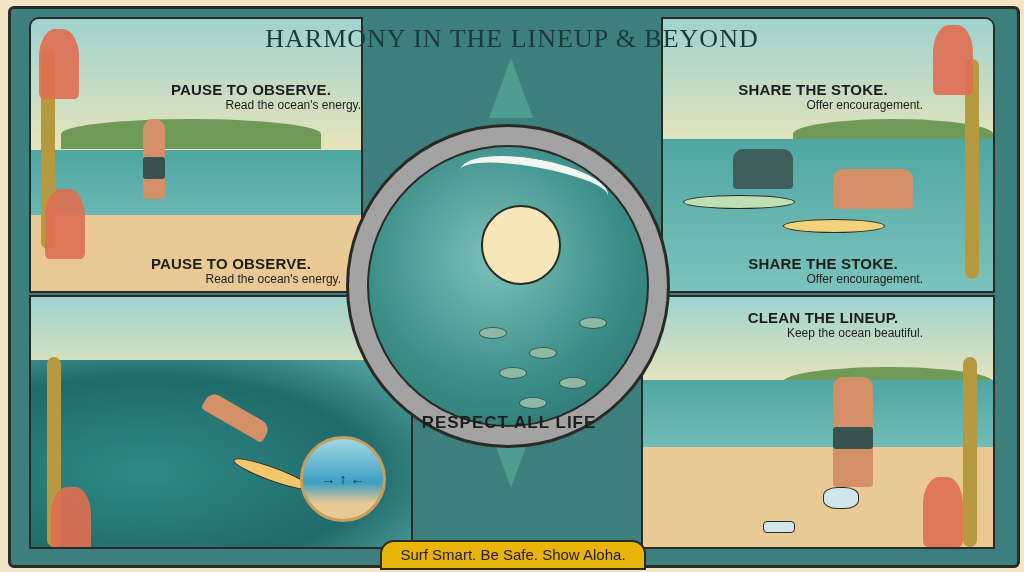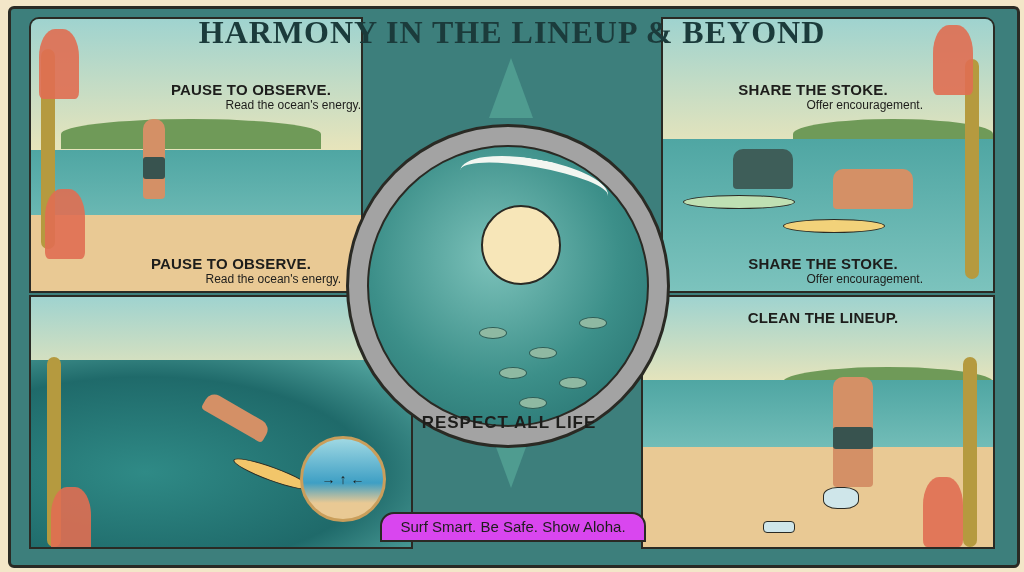--- a/index.html
+++ b/index.html
@@ -16,32 +16,32 @@
   .wave-big{position:absolute;left:0;right:0;top:25%;bottom:0;background:radial-gradient(ellipse at 30% 60%,#2f8a86,#1f6a6a 60%,#5eb2ab);}
   .hill{position:absolute;height:30px;border-radius:50% 50% 0 0;background:#6f9a58;}
   .coral{position:absolute;width:40px;height:70px;background:#e06e52;border-radius:40% 40% 10% 10%;opacity:.9;}
   .kelp{position:absolute;width:14px;background:#b59a3f;border-radius:8px;}
   .person{position:absolute;width:22px;height:80px;background:#d49066;border-radius:10px 10px 4px 4px;}
   .person .shorts{position:absolute;left:0;right:0;top:38px;height:22px;background:#38534f;border-radius:3px;}
   .board{position:absolute;height:12px;border-radius:50%;border:1.5px solid #2a2a24;}
   .caption{position:absolute;text-align:center;color:#1d1d1b;}
   .caption .h{font-weight:bold;font-size:15px;letter-spacing:.2px;}
   .caption .s{font-size:12px;text-align:right;}
-  .title{position:absolute;left:0;right:0;top:14px;text-align:center;font-family:"Liberation Serif",serif;font-weight:bold;font-size:32px;color:#1b3b3b;letter-spacing:1px;z-index:5;}
+  .title{position:absolute;left:0;right:0;top:24px;text-align:center;font-family:"Liberation Serif",serif;font-weight:normal;font-size:26px;color:#1b3b3b;letter-spacing:1px;z-index:5;}
   .medal{position:absolute;left:346px;top:124px;width:318px;height:318px;border-radius:50%;background:#a3a3a3;border:3px solid #2a2a24;z-index:6;}
   .medal .inner{position:absolute;left:18px;top:18px;right:18px;bottom:18px;border-radius:50%;border:2px solid #2a2a24;background:radial-gradient(circle at 45% 40%,#7cc2ba,#3c8f89 55%,#226b6a);overflow:hidden;}
   .medal .eye{position:absolute;left:112px;top:58px;width:76px;height:76px;border-radius:50%;background:#f7e6b8;border:2px solid #2a2a24;}
   .medal .foam{position:absolute;left:90px;top:12px;width:150px;height:40px;border-radius:50%;border-top:8px solid #f2f6f1;transform:rotate(10deg);}
   .fish{position:absolute;width:26px;height:10px;border-radius:50%;background:#8fb9a2;border:1px solid #2d5c55;}
   .ribbon{position:absolute;left:60px;top:286px;width:200px;text-align:center;font-weight:bold;font-size:17px;color:#1d1d1b;letter-spacing:1px;z-index:7;}
   .spike{position:absolute;width:0;height:0;z-index:5;}
   .spike.top{left:489px;top:58px;border-left:22px solid transparent;border-right:22px solid transparent;border-bottom:60px solid #4f9c90;}
   .spike.bot{left:489px;top:428px;border-left:22px solid transparent;border-right:22px solid transparent;border-top:60px solid #4f9c90;}
   .rip{position:absolute;left:300px;top:436px;width:80px;height:80px;border-radius:50%;border:3px solid #c99e5b;background:linear-gradient(#9fd8e3 0,#3e9fc4 55%,#e9c994 80%);z-index:6;display:flex;align-items:center;justify-content:center;font-size:14px;color:#1d1d1b;}
-  .footer{position:absolute;left:380px;top:512px;width:262px;height:26px;border:2px solid #2a2a24;border-radius:14px 14px 0 0;background:#d946ef;text-align:center;line-height:26px;font-size:15px;color:#1d1d1b;z-index:8;}
+  .footer{position:absolute;left:380px;top:540px;width:262px;height:26px;border:2px solid #2a2a24;border-radius:14px 14px 0 0;background:#eab308;text-align:center;line-height:26px;font-size:15px;color:#1d1d1b;z-index:8;}
 </style>
 </head>
 <body>
 
 <div class="frame">
 
   <div class="panel p-tl">
     <div class="sky"></div>
     <div class="hill" style="left:30px;top:100px;width:260px;"></div>
     <div class="sea"></div>
@@ -98,20 +98,21 @@
     <div class="sand" style="height:40%;"></div>
     <div class="kelp" style="right:16px;top:60px;height:190px;"></div>
     <div class="coral" style="right:30px;top:180px;"></div>
     <div class="person" style="left:190px;top:80px;height:110px;width:40px;">
         <div class="shorts" style="top:50px;"></div>
       </div>
     <div style="position:absolute;left:180px;top:190px;width:34px;height:20px;background:#cfe6ea;border:1px solid #2a2a24;border-radius:40%;"></div>
     <div style="position:absolute;left:120px;top:224px;width:30px;height:10px;background:#cfe6ea;border:1px solid #2a2a24;border-radius:4px;"></div>
     <div class="caption" style="left:80px;top:12px;width:200px;">
       <div class="h">CLEAN THE LINEUP.</div>
+      <div class="s">Keep the ocean beautiful.</div>
     </div>
   </div>
 
 </div>
 
 <div class="title">HARMONY IN THE LINEUP &amp; BEYOND</div>
 
 <div class="spike top"></div>
 <div class="spike bot"></div>
 

